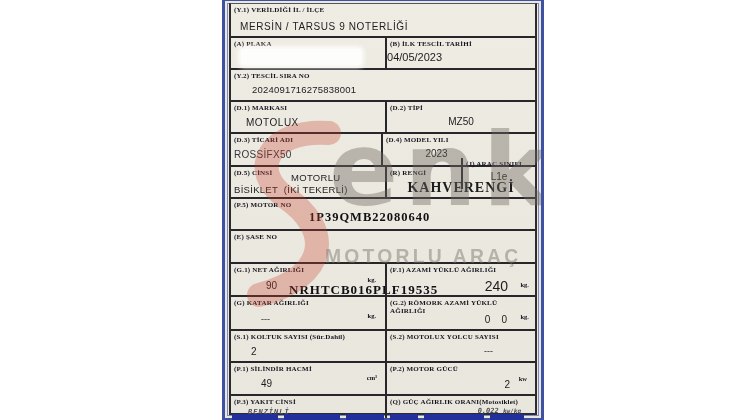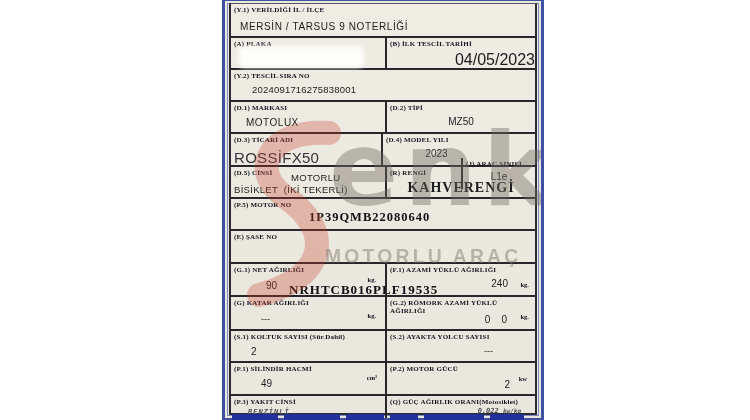--- a/index.html
+++ b/index.html
@@ -33,35 +33,35 @@
   .lbl{
     position:absolute;top:2px;left:3px;white-space:nowrap;
     font:bold 7px/9px "Liberation Serif",serif;color:#15151f;letter-spacing:.2px;
   }
   .lbl2{white-space:normal;line-height:8px;width:95%;}
   .val{position:absolute;font-family:"Liberation Sans",sans-serif;color:#1c1c1f;white-space:pre;}
   .unit{position:absolute;font:bold 6.5px "Liberation Serif",serif;color:#15151f;}
 
   
   .v-y1{left:9px;top:17px;font-size:10px;letter-spacing:.6px;}
-  .v-b{left:0;right:0;top:13px;text-align:right;font-size:16px;}
+  .v-b{left:0;right:0;top:13px;text-align:left;font-size:11px;}
   .v-y2{left:21px;top:14px;font-size:9.5px;letter-spacing:.2px;}
   .v-i{left:0;right:0;top:10px;text-align:center;font:bold 13px "Liberation Serif",serif;letter-spacing:.5px;color:#111;}
   .v-d1{left:15px;top:15px;font-size:10px;letter-spacing:.5px;text-align:center;}
   .v-d2{left:0;right:0;top:14px;text-align:center;font-size:10px;}
-  .v-d3{left:3px;top:15px;font-size:15px;letter-spacing:.3px;color:#35353c;}
+  .v-d3{left:3px;top:15px;font-size:10px;letter-spacing:.3px;color:#35353c;}
   .v-d4{left:0;right:0;top:14px;text-align:center;font-size:10px;padding-left:29px;}
   .v-j{left:0;right:0;top:13px;text-align:center;font-size:10px;}
   .v-d5a{left:60px;top:5px;font-size:9.5px;letter-spacing:.3px;}
   .v-d5b{left:3px;top:17px;font-size:9.5px;letter-spacing:.3px;}
   .v-r{left:0;right:0;top:13px;text-align:center;font-size:14px;letter-spacing:1px;font-family:"Liberation Serif",serif;font-weight:bold;}
   .v-p5{left:78px;top:11px;font:bold 12.5px "Liberation Serif",serif;letter-spacing:1px;color:#101014;}
   .v-e{left:58px;top:12px;font:bold 13px "Liberation Serif",serif;letter-spacing:1px;color:#101014;margin-top:39px;}
   .v-g1{left:35px;top:16px;font-size:10px;}
-  .v-f1{right:27px;top:14px;font-size:10px;}
+  .v-f1{right:27px;top:14px;font-size:14px;}
   .v-g{left:30px;top:17px;font-size:9px;}
   .v-g2{right:28px;top:17px;font-size:10px;}
   .v-s1{left:20px;top:15px;font-size:10px;}
   .v-s2{right:42px;top:15px;font-size:9px;}
   .v-p1{left:30px;top:15px;font-size:10px;}
   .v-p2{right:25px;top:16px;font-size:10px;}
   .v-p3{left:17px;top:12px;font:italic bold 7px "DejaVu Sans Mono",monospace;color:#4c4c54;letter-spacing:1px;}
   .v-q{right:14px;top:11px;font:italic bold 7px "DejaVu Sans Mono",monospace;color:#4c4c54;}
   .q-unit{font-size:6px;}
 
@@ -202,21 +202,21 @@
         <span class="unit u-g2">kg.</span>
       </div>
     </div>
 
     <div class="row" style="height:30px">
       <div class="cell c-l">
         <span class="lbl">(S.1) KOLTUK SAYISI (Sür.Dahil)</span>
         <span class="val v-s1">2</span>
       </div>
       <div class="cell c-r">
-        <span class="lbl">(S.2) AYAKTA YOLCU SAYISI</span>
+        <span class="lbl">(S.2) MOTOLUX YOLCU SAYISI</span>
         <span class="val v-s2">---</span>
       </div>
     </div>
 
     <div class="row" style="height:31px">
       <div class="cell c-l">
         <span class="lbl">(P.1) SİLİNDİR HACMİ</span>
         <span class="val v-p1">49</span>
         <span class="unit u-p1">cm³</span>
       </div>

